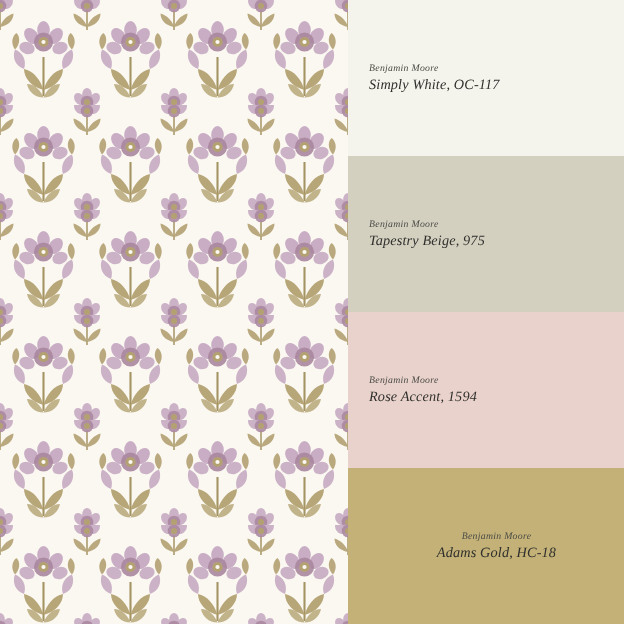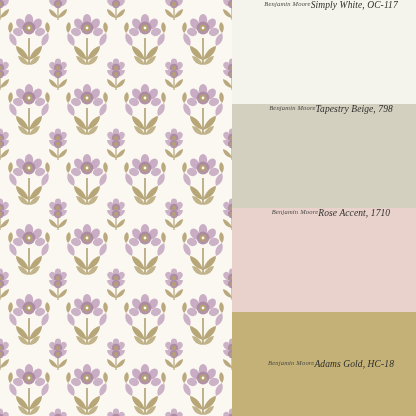--- a/index.html
+++ b/index.html
@@ -40,21 +40,21 @@
     width: 184px;
     height: 416px;
     display: flex;
     flex-direction: column;
   }
   .swatch {
     position: relative;
     box-sizing: border-box;
     padding-left: 14px;
     display: flex;
-    flex-direction: row;
+    flex-direction: column;
     justify-content: center;
   }
   .swatch-brand {
     font-size: 6.5px;
     letter-spacing: 0.2px;
     color: #4a4a46;
     font-family: "Liberation Serif", serif;
     font-style: italic;
     margin-bottom: 3px;
   }
@@ -132,26 +132,26 @@
 
   <div class="swatch-column">
 
     <div class="swatch swatch-0" style="background:#f4f4ec">
       <div class="swatch-brand">Benjamin Moore</div>
       <div class="swatch-name">Simply White, OC-117</div>
     </div>
 
     <div class="swatch swatch-1" style="background:#d4d0c0">
       <div class="swatch-brand">Benjamin Moore</div>
-      <div class="swatch-name">Tapestry Beige, 798</div>
+      <div class="swatch-name">Tapestry Beige, 975</div>
     </div>
 
     <div class="swatch swatch-2" style="background:#e9d2cb">
       <div class="swatch-brand">Benjamin Moore</div>
-      <div class="swatch-name">Rose Accent, 1710</div>
+      <div class="swatch-name">Rose Accent, 1594</div>
     </div>
 
     <div class="swatch swatch-3" style="background:#c3b177">
       <div class="swatch-brand">Benjamin Moore</div>
       <div class="swatch-name">Adams Gold, HC-18</div>
     </div>
 
   </div>
 </div>
 

